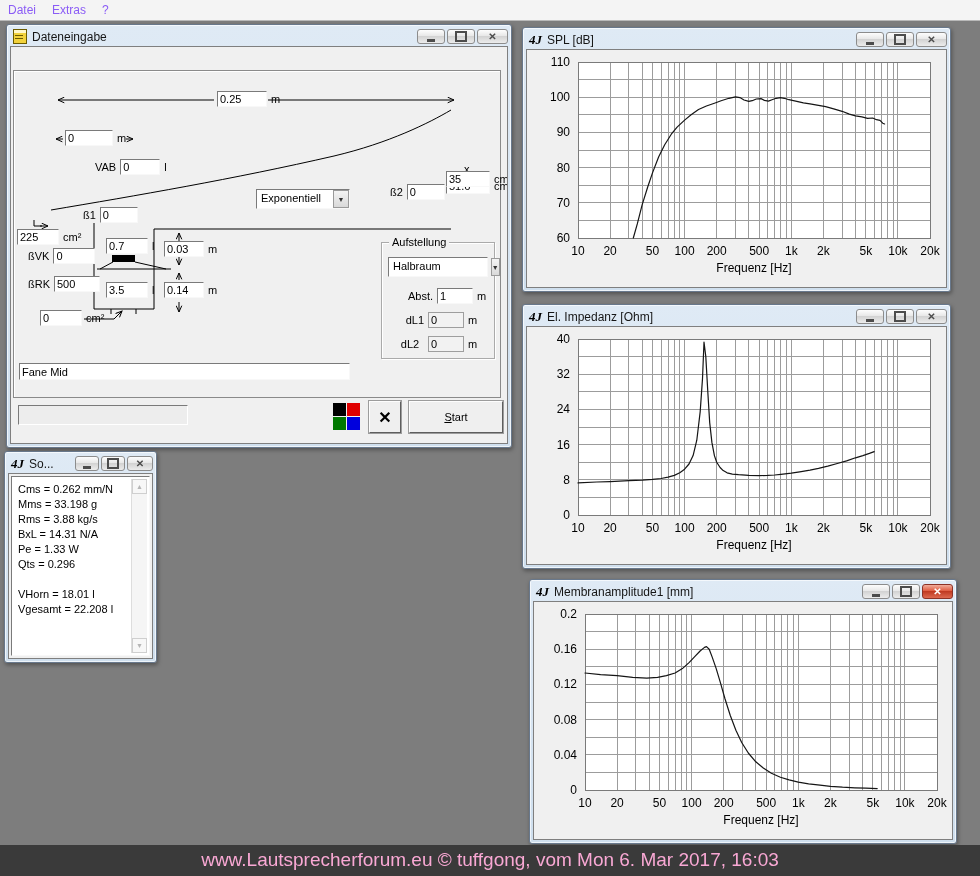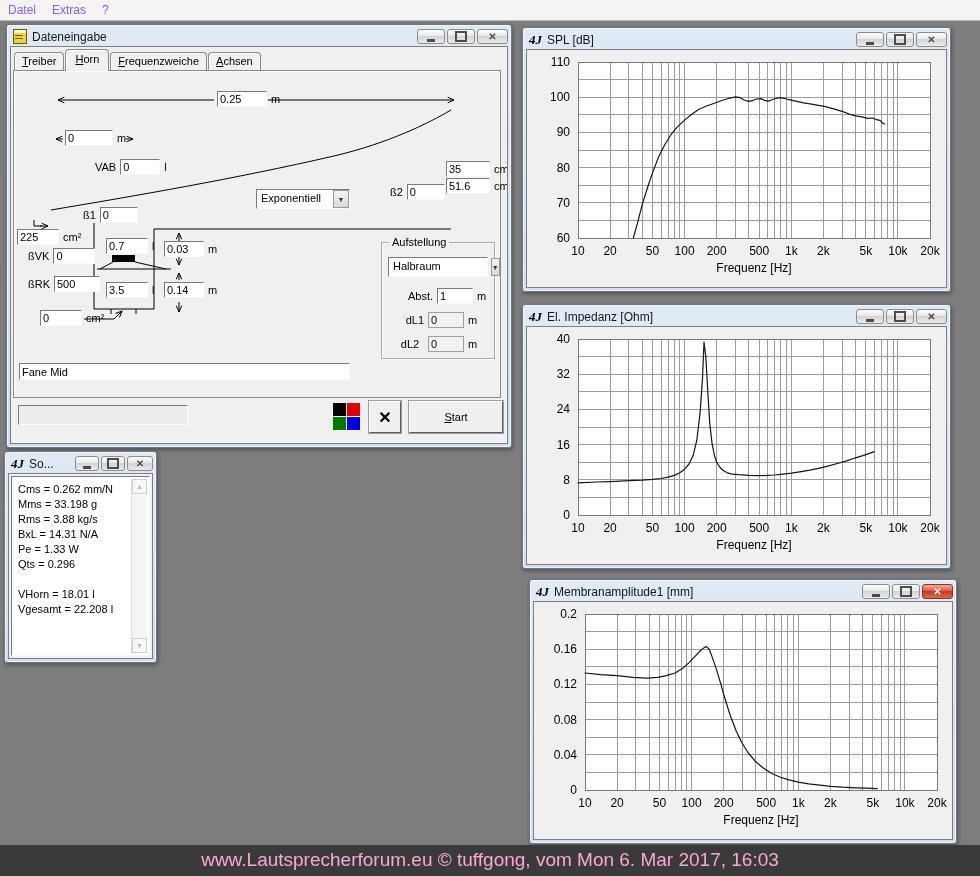--- a/index.html
+++ b/index.html
@@ -73,23 +73,20 @@
           </button>
         <button class="cap-btn">
             <span class="glyph-max"></span>
           </button>
         <button class="cap-btn close">
             <span class="glyph-x">✕</span>
           </button>
       </span>
     </div>
     <div class="win-content">
-      <div class="tabstrip">
-        <span class="tab"><span class="ul">Treiber</span></span><span class="tab active"><span class="ul">Horn</span></span><span class="tab"><span class="ul">Frequenzweiche</span></span><span class="tab"><span class="ul">Achsen</span></span>
-      </div>
 
       <div class="tabpage">
 
         <svg class="schematic" width="486" height="326" viewBox="0 0 486 326">
           <defs>
             <marker id="arr" viewBox="0 0 10 10" refX="9" refY="5" markerWidth="9" markerHeight="7" orient="auto-start-reverse">
               <path d="M0,1 L9,5 L0,9" fill="none" stroke="#000" stroke-width="1.4"></path>
             </marker>
           </defs>
           <g stroke="#000" fill="none" stroke-width="1">
@@ -138,21 +135,21 @@
           <span>ß2</span>
           <input style="width: 32px;" value="0">
         </div>
         <div class="fld" style="left:432px;top:75px;margin-top:32px;">
           <input style="width: 38px;" value="51.6">
           <span>cm</span>
         </div>
         <div class="fld" style="left:450px;top:92px;">
           <span>x</span>
         </div>
-        <div class="fld" style="left:432px;top:90px;">
+        <div class="fld" style="left:432px;top:100px;">
           <input style="width: 38px;" value="35">
           <span>cm</span>
         </div>
         <div class="fld" style="left:69px;top:136px;">
           <span>ß1</span>
           <input style="width: 32px;" value="0">
         </div>
         <div class="fld" style="left:3px;top:158px;">
           <input style="width: 36px;" value="225">
           <span>cm²</span>

